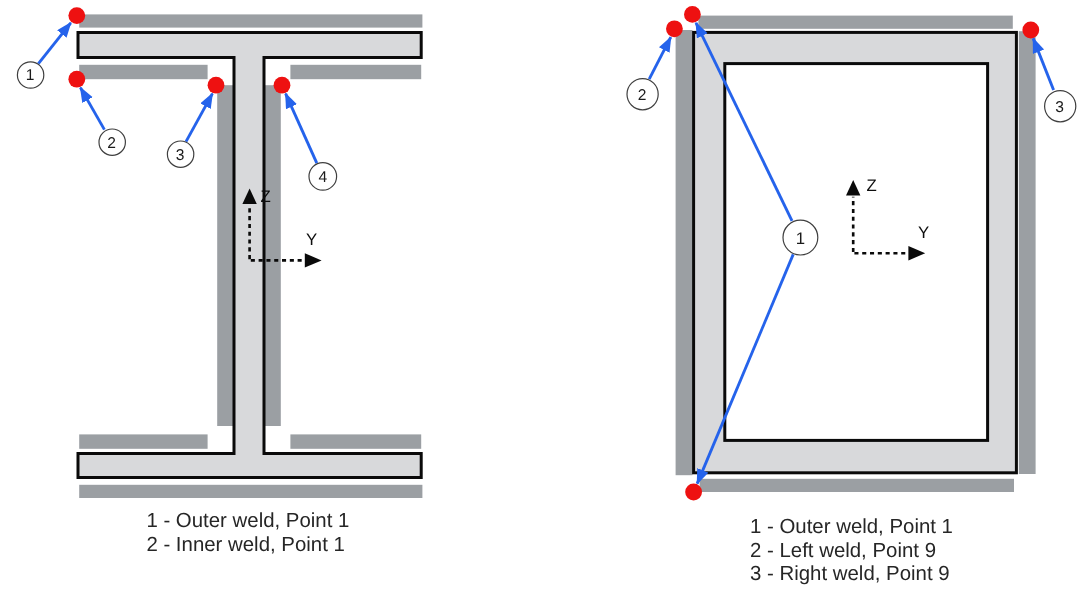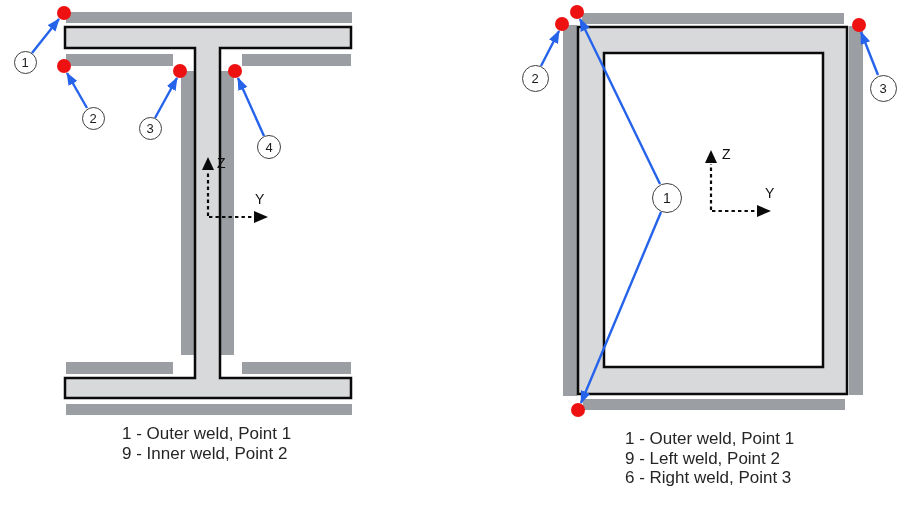--- a/index.html
+++ b/index.html
@@ -115,21 +115,21 @@
       <span>3</span>
     </div>
 
   <span class="axis-label" style="left:217px;top:155px;">Z</span>
   <span class="axis-label" style="left:255px;top:191px;">Y</span>
   <span class="axis-label" style="left:722px;top:146px;">Z</span>
   <span class="axis-label" style="left:765px;top:185px;">Y</span>
 
   <div class="legend" style="left:122px;top:424px;">
     <div>1 - Outer weld, Point 1</div>
-    <div>9 - Inner weld, Point 2</div>
+    <div>2 - Inner weld, Point 1</div>
   </div>
   <div class="legend" style="left:625px;top:429px;">
     <div>1 - Outer weld, Point 1</div>
-    <div>9 - Left weld, Point 2</div>
-    <div>6 - Right weld, Point 3</div>
+    <div>2 - Left weld, Point 9</div>
+    <div>3 - Right weld, Point 9</div>
   </div>
 
 </div>
 
 </body></html>

